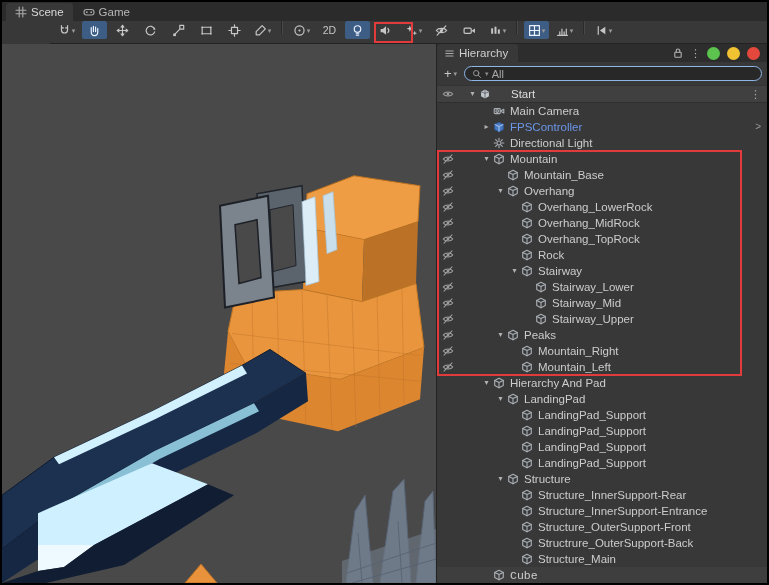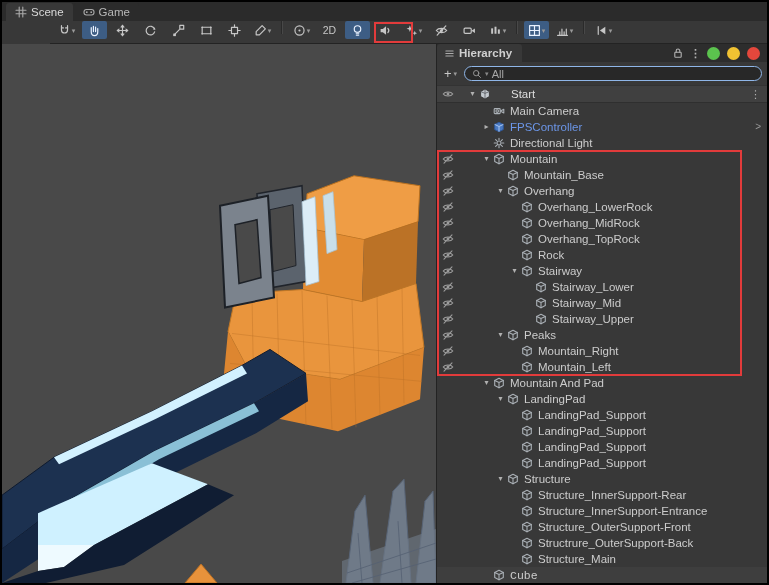--- a/index.html
+++ b/index.html
@@ -25,21 +25,21 @@
   .tbtn .caret{font-size:7px;color:#9a9a9a;margin-left:1px;line-height:1;}
   .tbtn .t2d{font-size:10.5px;padding:0 3px;}
   .tsep{width:1px;height:13px;background:#2a2a2a;border-right:1px solid #484848;margin:0 3px;flex:none;}
 
   .content{flex:1;display:flex;min-height:0;}
   .scene{width:434px;flex:none;background:#494949;position:relative;}
   .scene svg{width:100%;height:100%;}
 
   
   .hierarchy{flex:1;display:flex;flex-direction:column;background:#383838;border-left:1px solid #232323;min-width:0;}
-  .h-header{height:18px;background:#2d2d2d;display:flex;align-items:center;flex:none;font-weight:bold;}
+  .h-header{height:18px;background:#2d2d2d;display:flex;align-items:center;flex:none;}
   .h-tab{height:18px;display:flex;align-items:center;gap:4px;background:#383838;padding:0 10px 0 7px;
          font-size:11.5px;color:#cfcfcf;border-radius:3px 3px 0 0;}
   .h-tab .ic{width:11px;height:11px;color:#a9a9a9;}
   .h-right{margin-left:auto;display:flex;align-items:center;gap:6px;padding-right:7px;color:#b2b2b2;}
   .h-right .ic{width:12px;height:12px;}
   .kebab{font-size:11px;color:#b2b2b2;line-height:1;}
   .dot{width:13px;height:13px;border-radius:50%;flex:none;}
 
   .h-search-row{height:19px;display:flex;align-items:center;padding:2px 5px 2px 7px;gap:7px;flex:none;}
   .plusbtn{display:flex;align-items:center;color:#c8c8c8;font-size:13px;gap:2px;line-height:1;}
@@ -717,21 +717,21 @@
             <span class="indent" style="width: 14px;"></span>
             <span class="foldcell">▾</span>
             <span class="iconcell">
               <span class="ic">
                 <svg viewBox="0 0 12 12" fill="none" stroke="currentColor" stroke-width="1.1" stroke-linecap="round" stroke-linejoin="round">
                   <path d="M6 1.3 10.3 3.4v5.2L6 10.7 1.7 8.6V3.4z"></path>
                   <path d="M1.7 3.4 6 5.5l4.3-2.1M6 5.5v5.2"></path>
                 </svg>
               </span>
             </span>
-            <span class="rowlabel">Mountain And Pad</span>
+            <span class="rowlabel">Hierarchy And Pad</span>
           </div>
           <div class="h-row">
             <span class="eyecell"></span>
             <span class="indent" style="width: 28px;"></span>
             <span class="foldcell">▾</span>
             <span class="iconcell">
               <span class="ic">
                 <svg viewBox="0 0 12 12" fill="none" stroke="currentColor" stroke-width="1.1" stroke-linecap="round" stroke-linejoin="round">
                   <path d="M6 1.3 10.3 3.4v5.2L6 10.7 1.7 8.6V3.4z"></path>
                   <path d="M1.7 3.4 6 5.5l4.3-2.1M6 5.5v5.2"></path>

